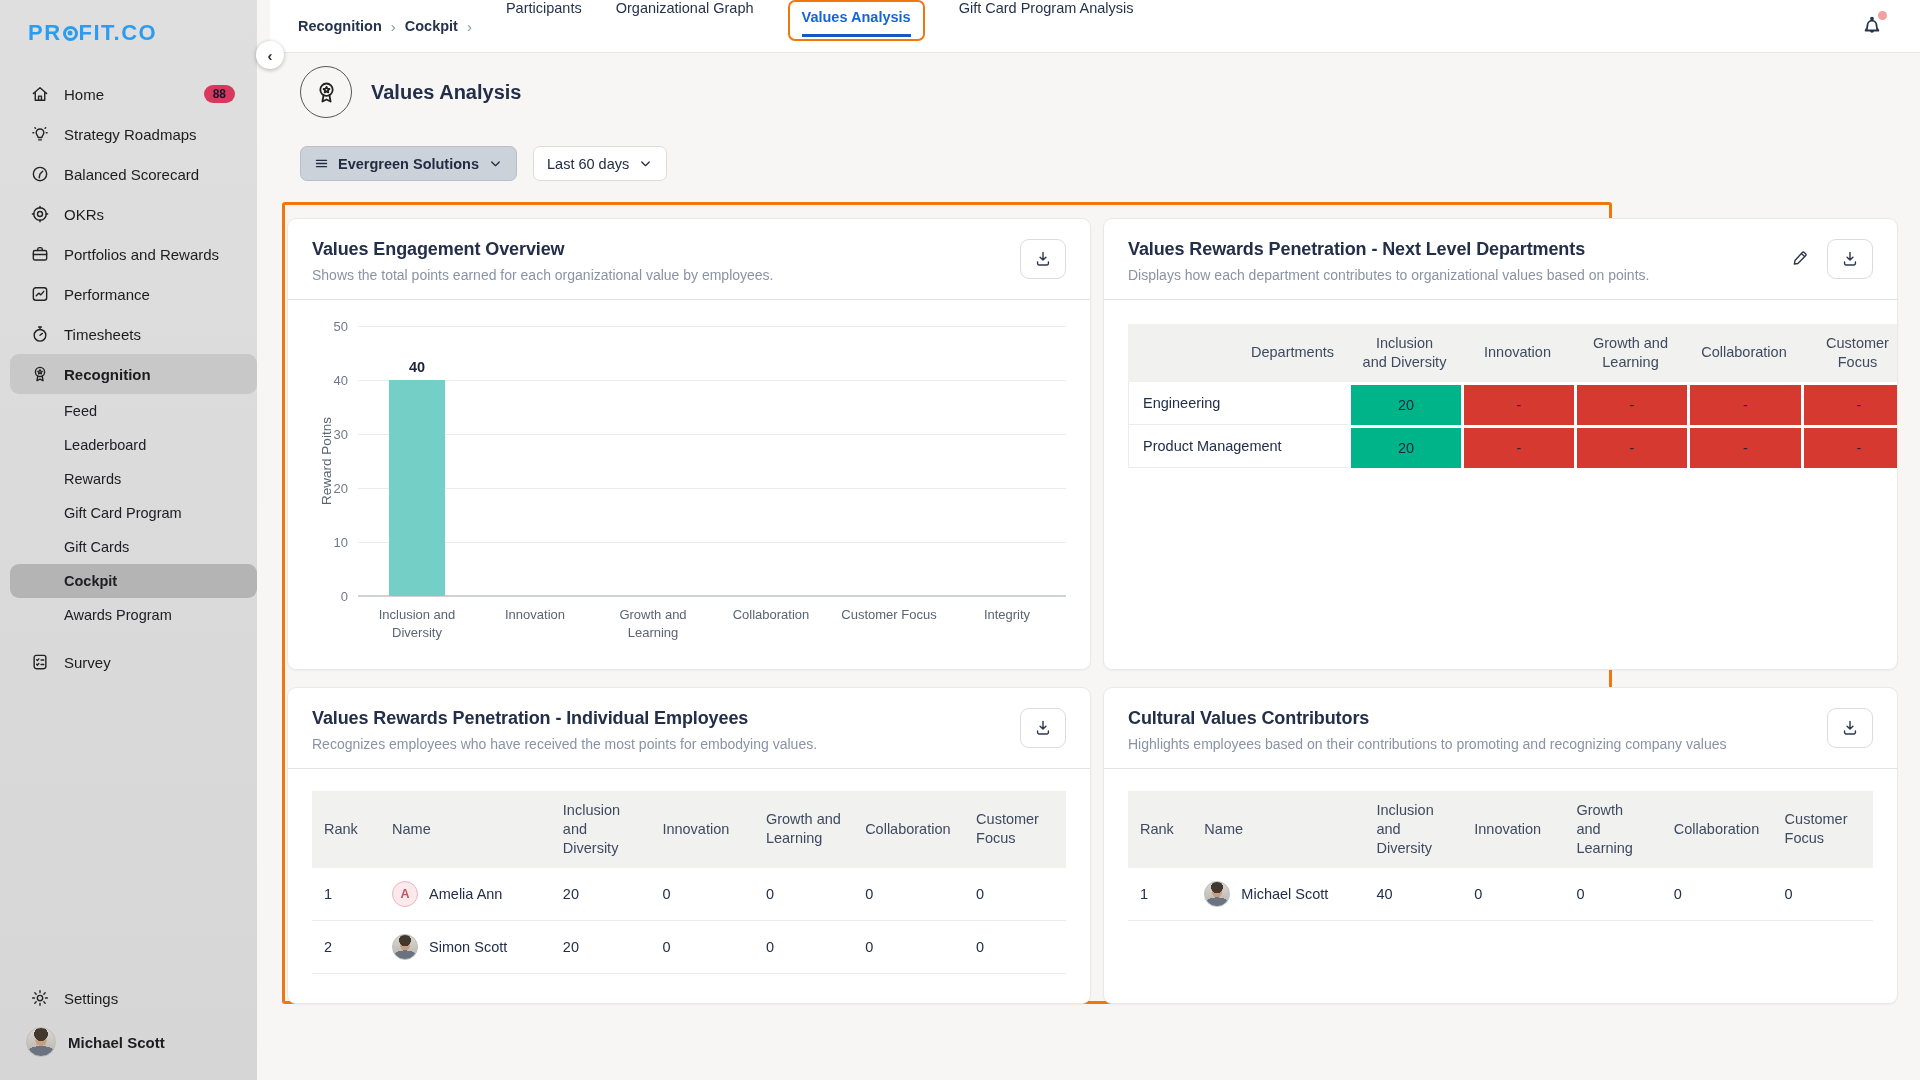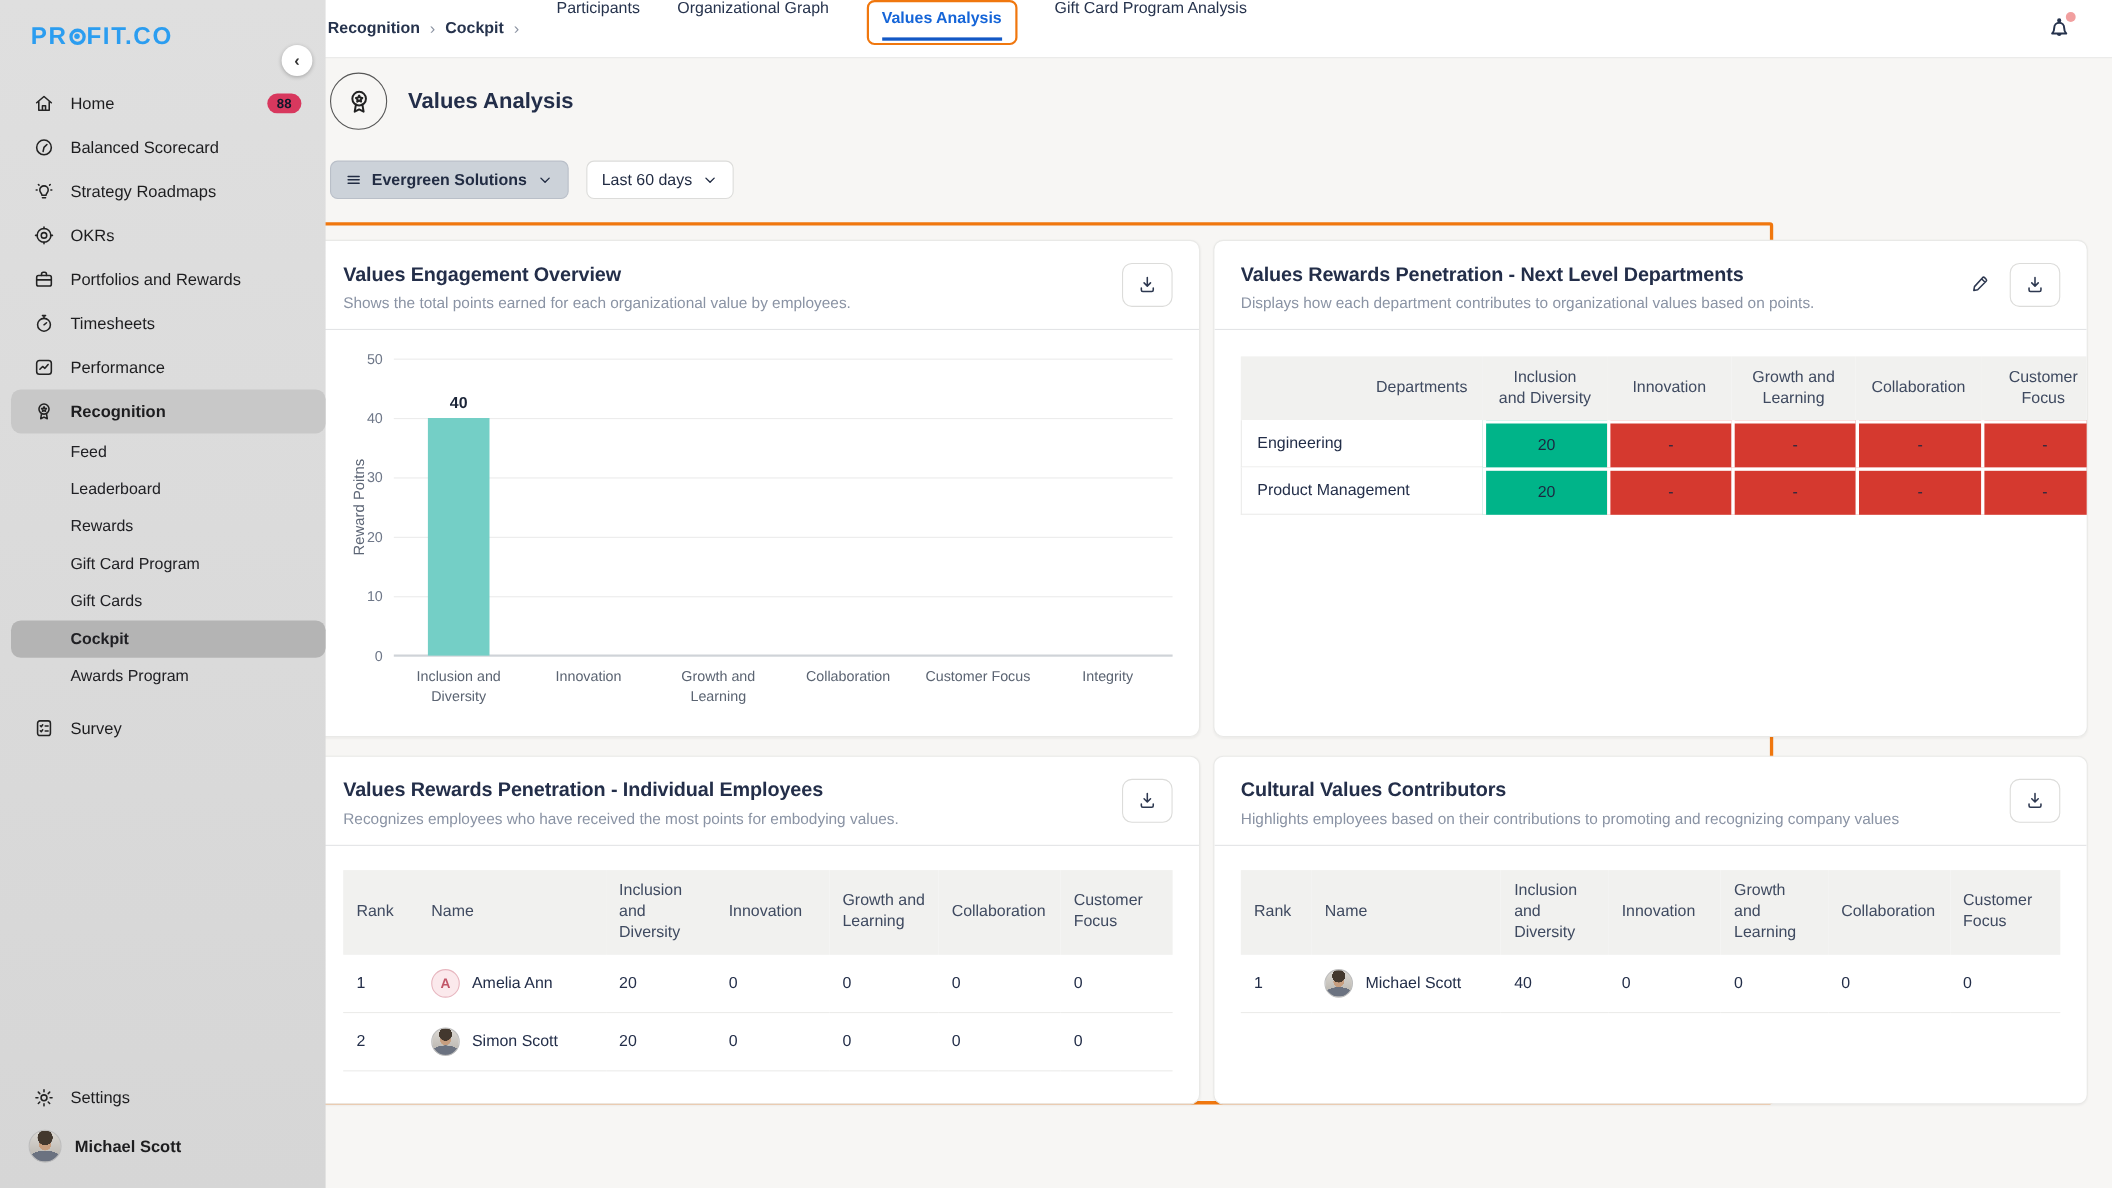--- a/index.html
+++ b/index.html
@@ -1,20 +1,20 @@
 <!DOCTYPE html>
 <html><head>
 <meta charset="utf-8">
 <style>
   * { margin:0; padding:0; box-sizing:border-box; }
   html,body { width:1920px; height:1080px; overflow:hidden;
     font-family:"Liberation Sans", sans-serif; background:#f7f6f4; color:#232e49; }
 
   
-  .sidebar { position:absolute; left:0; top:0; bottom:0; width:296px;
+  .sidebar { position:absolute; left:0; top:0; bottom:0; width:257px;
     background:linear-gradient(180deg,#dfdfdf,#d6d6d6); display:flex; flex-direction:column; z-index:2; }
   .logo { padding:20px 0 16px 28px; font-size:22px; font-weight:800; letter-spacing:1.5px;
     color:#2b9df0; display:flex; align-items:center; }
   .logo .o-ring { display:inline-block; width:15px; height:15px; border:3.2px solid #2b9df0;
     border-radius:50%; margin:0 1px; position:relative; }
   .logo .o-ring::after { content:""; position:absolute; left:50%; top:50%; width:5px; height:5px;
     background:#2b9df0; border-radius:50%; transform:translate(-50%,-50%); }
   .nav { flex:1; padding-top:12px; }
   .nav-item { display:flex; align-items:center; height:40px; padding-left:30px;
     font-size:15px; font-weight:500; color:#1d1d1f; cursor:pointer; }
@@ -151,59 +151,59 @@
   <nav class="nav">
     <div class="nav-item">
       <svg class="nicon" viewBox="0 0 24 24" fill="none" stroke="currentColor" stroke-width="1.7" stroke-linecap="round" stroke-linejoin="round">
           <path d="M4 11.3 12 4.5l8 6.8M6.3 9.8v9.7h11.4V9.8M10.3 19.5v-5h3.4v5"></path>
         </svg>
       <span>Home</span>
       <span class="badge">88</span>
     </div>
     <div class="nav-item">
       <svg class="nicon" viewBox="0 0 24 24" fill="none" stroke="currentColor" stroke-width="1.7" stroke-linecap="round" stroke-linejoin="round">
+          <path d="M12 6a4.6 4.6 0 0 1 4.6 4.6c0 1.8-1 2.8-1.8 3.9-.4.6-.5 1.1-.5 1.7h-4.6c0-.6-.1-1.1-.5-1.7-.8-1.1-1.8-2.1-1.8-3.9A4.6 4.6 0 0 1 12 6zM10.3 19h3.4M4.5 10.5h-1M20.5 10.5h-1M6.6 5.2l-.7-.7M18.1 5.2l.7-.7"></path>
+        </svg>
+      <span>Strategy Roadmaps</span>
+    </div>
+    <div class="nav-item">
+      <svg class="nicon" viewBox="0 0 24 24" fill="none" stroke="currentColor" stroke-width="1.7" stroke-linecap="round" stroke-linejoin="round">
           <circle cx="12" cy="12" r="8"></circle>
           <path d="m12 12 3.2-3.2M12 12l-1 4.5"></path>
         </svg>
       <span>Balanced Scorecard</span>
-    </div>
-    <div class="nav-item">
-      <svg class="nicon" viewBox="0 0 24 24" fill="none" stroke="currentColor" stroke-width="1.7" stroke-linecap="round" stroke-linejoin="round">
-          <path d="M12 6a4.6 4.6 0 0 1 4.6 4.6c0 1.8-1 2.8-1.8 3.9-.4.6-.5 1.1-.5 1.7h-4.6c0-.6-.1-1.1-.5-1.7-.8-1.1-1.8-2.1-1.8-3.9A4.6 4.6 0 0 1 12 6zM10.3 19h3.4M4.5 10.5h-1M20.5 10.5h-1M6.6 5.2l-.7-.7M18.1 5.2l.7-.7"></path>
-        </svg>
-      <span>Strategy Roadmaps</span>
     </div>
     <div class="nav-item">
       <svg class="nicon" viewBox="0 0 24 24" fill="none" stroke="currentColor" stroke-width="1.7" stroke-linecap="round" stroke-linejoin="round">
           <circle cx="12" cy="12" r="7.5"></circle>
           <circle cx="12" cy="12" r="3"></circle>
           <path d="M12 2.8v2M12 19.2v2M2.8 12h2M19.2 12h2"></path>
         </svg>
       <span>OKRs</span>
     </div>
     <div class="nav-item">
       <svg class="nicon" viewBox="0 0 24 24" fill="none" stroke="currentColor" stroke-width="1.7" stroke-linecap="round" stroke-linejoin="round">
           <rect x="4" y="7.8" width="16" height="11.5" rx="2"></rect>
           <path d="M9.3 7.8V6.3a2 2 0 0 1 2-2h1.4a2 2 0 0 1 2 2v1.5M4 12.5h16"></path>
         </svg>
       <span>Portfolios and Rewards</span>
     </div>
     <div class="nav-item">
       <svg class="nicon" viewBox="0 0 24 24" fill="none" stroke="currentColor" stroke-width="1.7" stroke-linecap="round" stroke-linejoin="round">
+          <rect x="4" y="4.5" width="16" height="15" rx="3"></rect>
+          <path d="m7.5 14 3-3 2.5 2 3.5-4.2"></path>
+        </svg>
+      <span>Performance</span>
+    </div>
+    <div class="nav-item">
+      <svg class="nicon" viewBox="0 0 24 24" fill="none" stroke="currentColor" stroke-width="1.7" stroke-linecap="round" stroke-linejoin="round">
           <circle cx="12" cy="13.5" r="7"></circle>
           <path d="M10.3 3.5h3.4M12 3.5v3M12 13.5l2.8-2.2"></path>
         </svg>
       <span>Timesheets</span>
-    </div>
-    <div class="nav-item">
-      <svg class="nicon" viewBox="0 0 24 24" fill="none" stroke="currentColor" stroke-width="1.7" stroke-linecap="round" stroke-linejoin="round">
-          <rect x="4" y="4.5" width="16" height="15" rx="3"></rect>
-          <path d="m7.5 14 3-3 2.5 2 3.5-4.2"></path>
-        </svg>
-      <span>Performance</span>
     </div>
     <div class="nav-item active-main">
       <svg class="nicon" viewBox="0 0 24 24" fill="none" stroke="currentColor" stroke-width="1.7" stroke-linecap="round" stroke-linejoin="round">
           <circle cx="12" cy="9.5" r="5.5"></circle>
           <path d="m12 7 .8 1.6 1.8.3-1.3 1.2.3 1.8-1.6-.9-1.6.9.3-1.8-1.3-1.2 1.8-.3zM9.4 14.2 8.4 20l3.6-1.8 3.6 1.8-1-5.8"></path>
         </svg>
       <span>Recognition</span>
     </div>
     <div class="nav-sub">
         <span>Feed</span>

